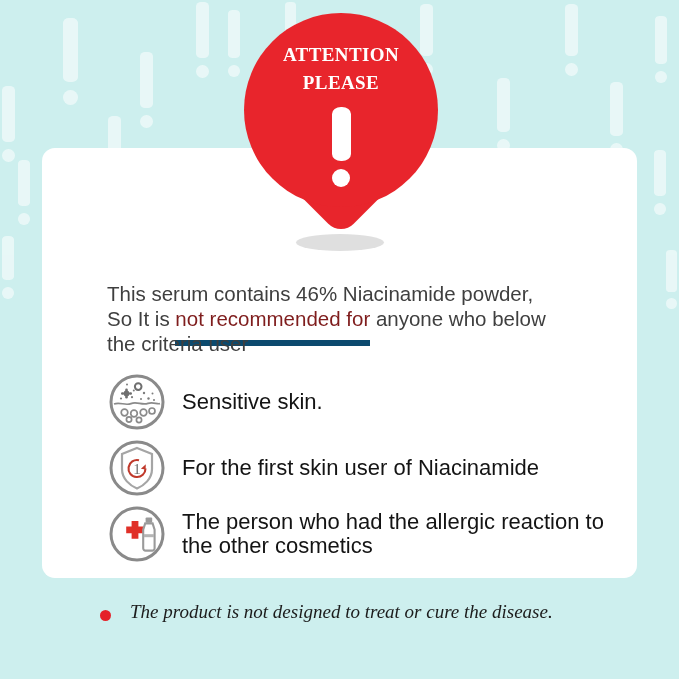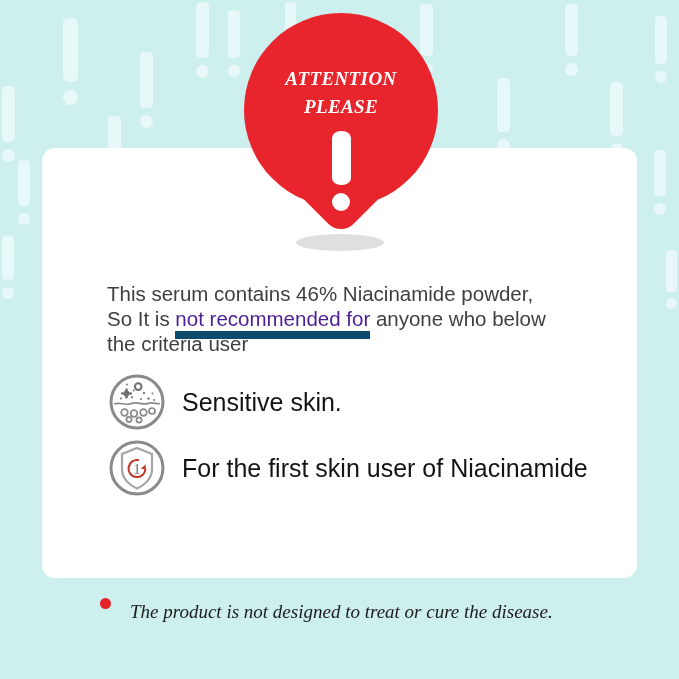--- a/index.html
+++ b/index.html
@@ -97,31 +97,30 @@
     left: 0;
     top: 0;
     width: 194px;
     height: 194px;
     z-index: 3;
     display: flex;
     flex-direction: column;
     align-items: center;
   }
   #pin-title {
-    margin-top: 50px;
+    margin-top: 26px;
     color: #ffffff;
     font-family: "Liberation Serif", serif;
     font-weight: bold;
     font-size: 27px;
     line-height: 1.02;
     letter-spacing: 0.4px;
     text-align: center;
     font-variant: small-caps;
     text-transform: lowercase;
-    font-style: italic;
   }
   #pin-title .l2 { display: block; }
   #pin-excl {
     margin-top: 13px;
     display: flex;
     flex-direction: column;
     align-items: center;
   }
   #pin-excl .bar {
     width: 19px;
@@ -141,23 +140,23 @@
   #intro {
     position: absolute;
     left: 107px;
     top: 281px;
     width: 500px;
     font-size: 20.5px;
     line-height: 25px;
     color: #3f3f3f;
   }
   #intro .under {
-    color: #4c1d95;
-    border-bottom: 8px solid #0c4a6e;
-    padding-bottom: 1px;
+    color: #7f1d1d;
+    border-bottom: 6px solid #0c4a6e;
+    padding-bottom: 10px;
   }
 
   
   #criteria {
     position: absolute;
     left: 108px;
     top: 373px;
     width: 520px;
   }
   .crit-row {
@@ -165,38 +164,38 @@
     align-items: center;
     margin-bottom: 8px;
   }
   .crit-icon {
     flex: 0 0 auto;
     width: 58px;
     height: 58px;
     margin-right: 16px;
   }
   .crit-text {
-    font-size: 25px;
+    font-size: 22px;
     line-height: 24px;
     color: #141414;
   }
   #crit-row-1 { height: 58px; }
   #crit-row-2 { height: 58px; }
   #crit-row-3 { height: 58px; }
 
   
   #disclaimers {
     position: absolute;
     left: 100px;
     top: 600px;
     width: 540px;
   }
   .disc-row {
     display: flex;
-    align-items: flex-start;
+    align-items: flex-end;
     margin-bottom: 6px;
   }
   .disc-bullet {
     flex: 0 0 auto;
     width: 11px;
     height: 11px;
     border-radius: 50%;
     background: #e52229;
     margin-right: 19px;
     position: relative;
@@ -349,20 +348,35 @@
           <circle cx="29" cy="29" r="26" fill="none" stroke="#8a8a8a" stroke-width="3"></circle>
           <path d="M29 9 L44 15 L44 30 C44 40, 36 46.5, 29 49.5 C22 46.5, 14 40, 14 30 L14 15 Z" fill="none" stroke="#a5a5a5" stroke-width="2.2"></path>
           <path d="M37.5 29.5 A8.5 8.5 0 1 1 31 21.3" fill="none" stroke="#c0392b" stroke-width="2.1"></path>
           <path d="M37.8 25.2 L37.6 30.4 L32.9 29.7 Z" fill="#c0392b"></path>
           <text x="29" y="35.4" font-family="Liberation Serif, serif" font-size="15" fill="#6f6f6f" text-anchor="middle">1</text>
         </svg>
       </div>
       <div class="crit-text">For the first skin user of Niacinamide</div>
     </div>
 
+    <div class="crit-row" id="crit-row-3">
+      <div class="crit-icon">
+        <svg viewBox="0 0 58 58" width="58" height="58">
+          <circle cx="29" cy="29" r="26" fill="none" stroke="#8a8a8a" stroke-width="3"></circle>
+          <path d="M18.2 21.5 L23.6 21.5 L23.6 16.1 L30.4 16.1 L30.4 21.5 L35.8 21.5
+                   L35.8 28.3 L30.4 28.3 L30.4 33.7 L23.6 33.7 L23.6 28.3 L18.2 28.3 Z" fill="#e03028"></path>
+          <rect x="37.6" y="12.5" width="6.6" height="5.2" rx="1.1" fill="#9a9a9a"></rect>
+          <path d="M37.2 18.4 L44.6 18.4 L46.6 24.6 L46.6 43.2
+                   A2.4 2.4 0 0 1 44.2 45.6 L37.6 45.6
+                   A2.4 2.4 0 0 1 35.2 43.2 L35.2 24.6 Z" fill="none" stroke="#9a9a9a" stroke-width="2.1"></path>
+          <rect x="35.9" y="29.2" width="10.1" height="3.0" fill="#b5b5b5"></rect>
+        </svg>
+      </div>
+      <div class="crit-text">The person who had the allergic reaction to the other cosmetics</div>
+    </div>
 
   </div>
 
   <div id="disclaimers">
     <div class="disc-row">
       <div class="disc-bullet"></div>
       <div class="disc-text">The product is not designed to treat or cure the disease.</div>
     </div>
   </div>
 

